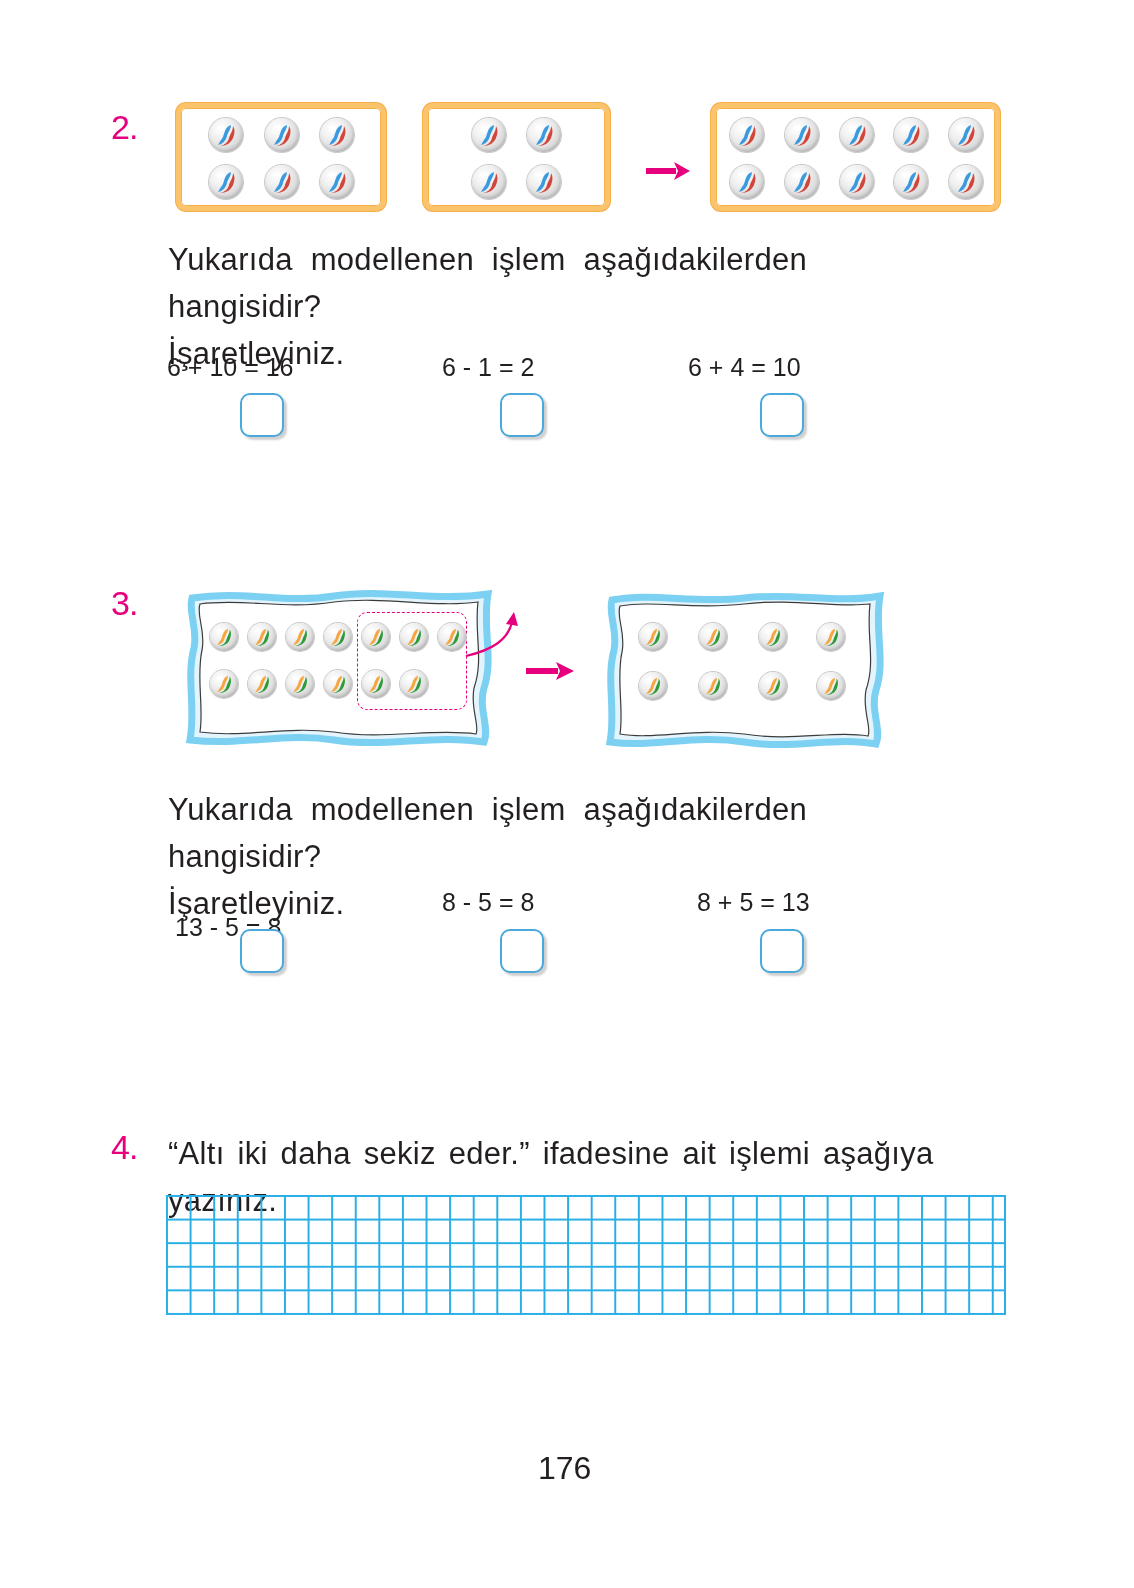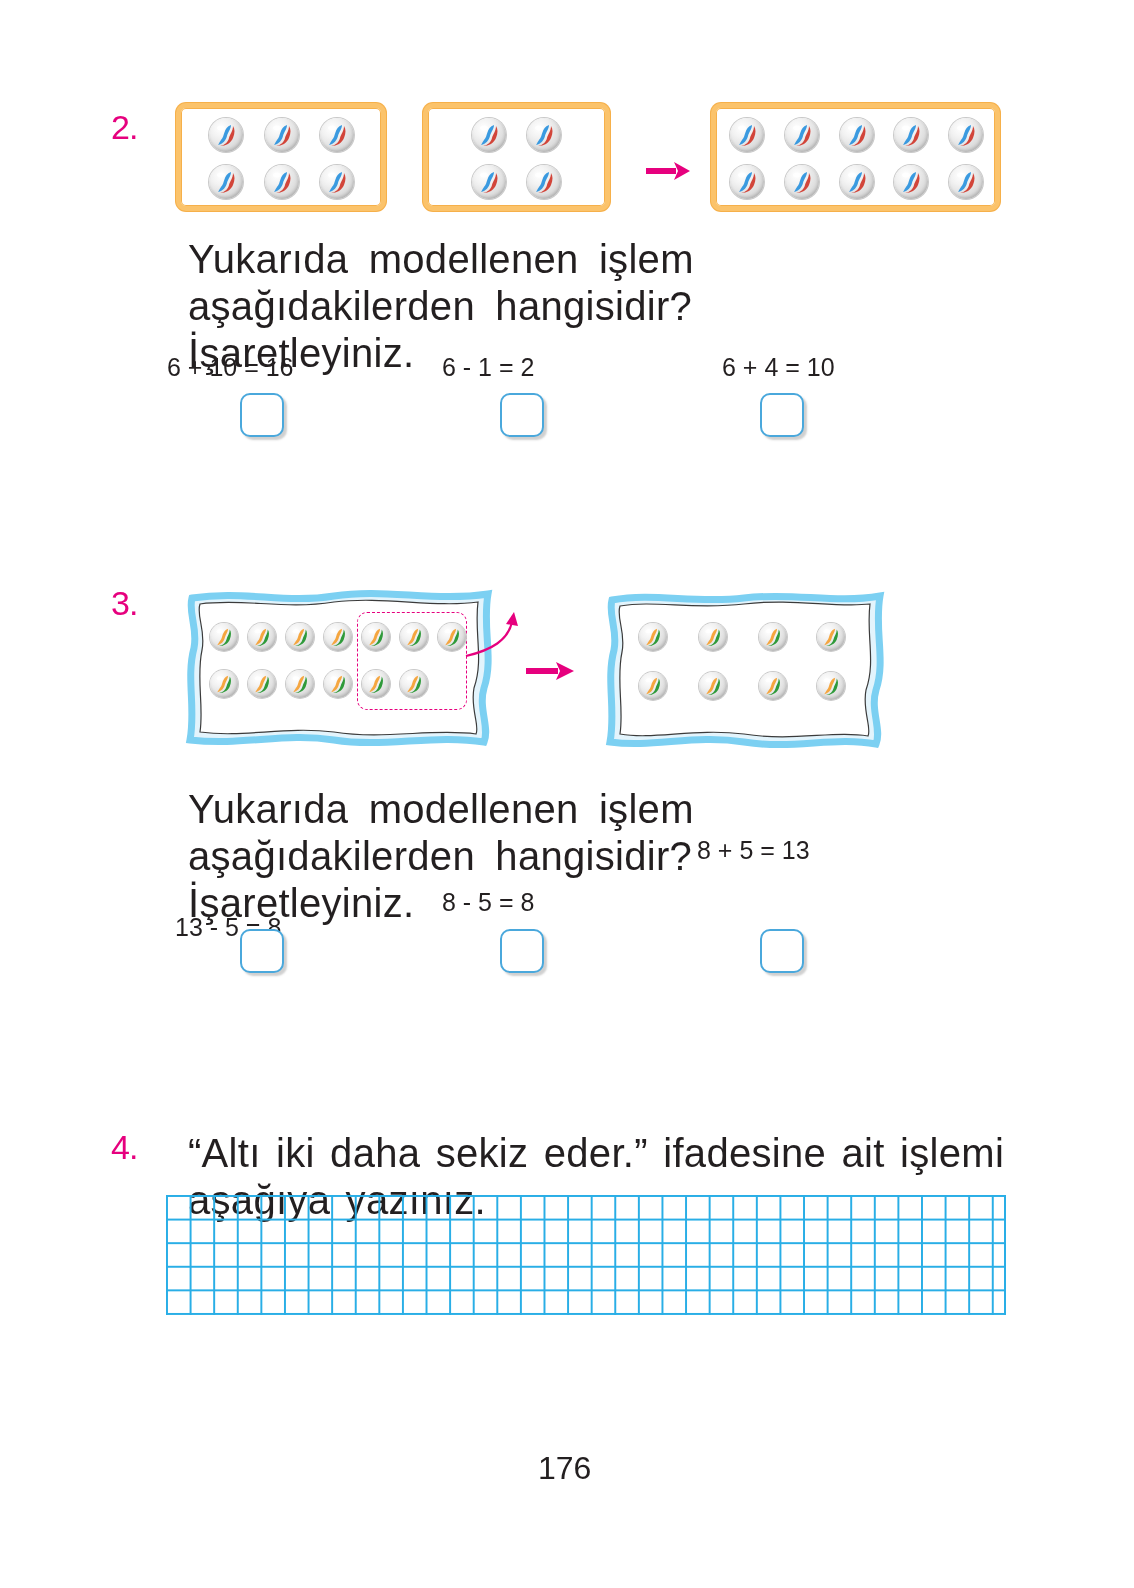--- a/index.html
+++ b/index.html
@@ -3,21 +3,21 @@
 <meta charset="utf-8">
 <style>
   * { box-sizing: border-box; margin: 0; padding: 0; }
   html, body { width: 1134px; height: 1588px; background: #ffffff; overflow: hidden; }
   body { position: relative; font-family: "DejaVu Sans", sans-serif; color: #231f20; }
 
   .abs { position: absolute; }
 
   .qnum { position: absolute; color: #e6007e; font-size: 34px; font-weight: 300; font-family: "Liberation Sans", sans-serif; letter-spacing: -1px; }
 
-  .prompt { position: absolute; font-family: "Liberation Sans", sans-serif; font-size: 40px; color: #231f20; line-height: 47px; letter-spacing: 0.3px; word-spacing: 6px; font-weight: 400; margin-left: 20px; }
+  .prompt { position: absolute; font-family: "Liberation Sans", sans-serif; font-size: 31px; color: #231f20; line-height: 47px; letter-spacing: 0.3px; word-spacing: 6px; font-weight: 400; }
 
   .eq { position: absolute; font-family: "Liberation Sans", sans-serif; font-size: 25px; color: #231f20; white-space: pre; letter-spacing: 0px; }
 
   .check {
     position: absolute; width: 44px; height: 44px; border: 2px solid #4aa8dc; border-radius: 10px; background: #fff;
     box-shadow: 3px 3px 2px rgba(150,150,150,0.45);
     cursor: pointer;
   }
 
   
@@ -65,21 +65,21 @@
   <div id="q2r"></div>
 </div>
 
 <div class="prompt" style="left:168px; top:236px; width:800px;">
   <div style="word-spacing:9px;">Yukarıda modellenen işlem aşağıdakilerden hangisidir?</div>
   <div>İşaretleyiniz.</div>
 </div>
 
 <div class="eq" style="left:167px; top:353px;">6 + 10 = 16</div>
 <div class="eq" style="left:442px; top:353px;">6 - 1 = 2</div>
-<div class="eq" style="left:688px; top:353px;margin-left:34px;">6 + 4 = 10</div>
+<div class="eq" style="left:688px; top:353px;">6 + 4 = 10</div>
 
 <div class="check" style="left:240px; top:393px;"></div>
 <div class="check" style="left:500px; top:393px;"></div>
 <div class="check" style="left:760px; top:393px;"></div>
 
 <div class="qnum" style="left:111px; top:584px;">3.</div>
 
 <div>
 
   <svg class="abs" style="left:184px; top:588px;" width="312" height="160" viewBox="0 0 312 160">
@@ -106,21 +106,21 @@
   <div id="q3r"></div>
 </div>
 
 <div class="prompt" style="left:168px; top:786px; width:800px;">
   <div style="word-spacing:9px;">Yukarıda modellenen işlem aşağıdakilerden hangisidir?</div>
   <div>İşaretleyiniz.</div>
 </div>
 
 <div class="eq" style="left:175px; top:888px;margin-top:25px;">13 - 5 = 8</div>
 <div class="eq" style="left:442px; top:888px;">8 - 5 = 8</div>
-<div class="eq" style="left:697px; top:836px;">8 + 5 = 13</div>
+<div class="eq" style="left:697px; top:888px;">8 + 5 = 13</div>
 
 <div class="check" style="left:240px; top:929px;"></div>
 <div class="check" style="left:500px; top:929px;"></div>
 <div class="check" style="left:760px; top:929px;"></div>
 
 <div class="qnum" style="left:111px; top:1128px;">4.</div>
 <div class="prompt" style="left:168px; top:1130px; width:860px; word-spacing:4px;">“Altı iki daha sekiz eder.” ifadesine ait işlemi aşağıya yazınız.</div>
 
 <div class="grid" style="left:166px; top:1195px; width:840px; height:120px;"></div>
 

